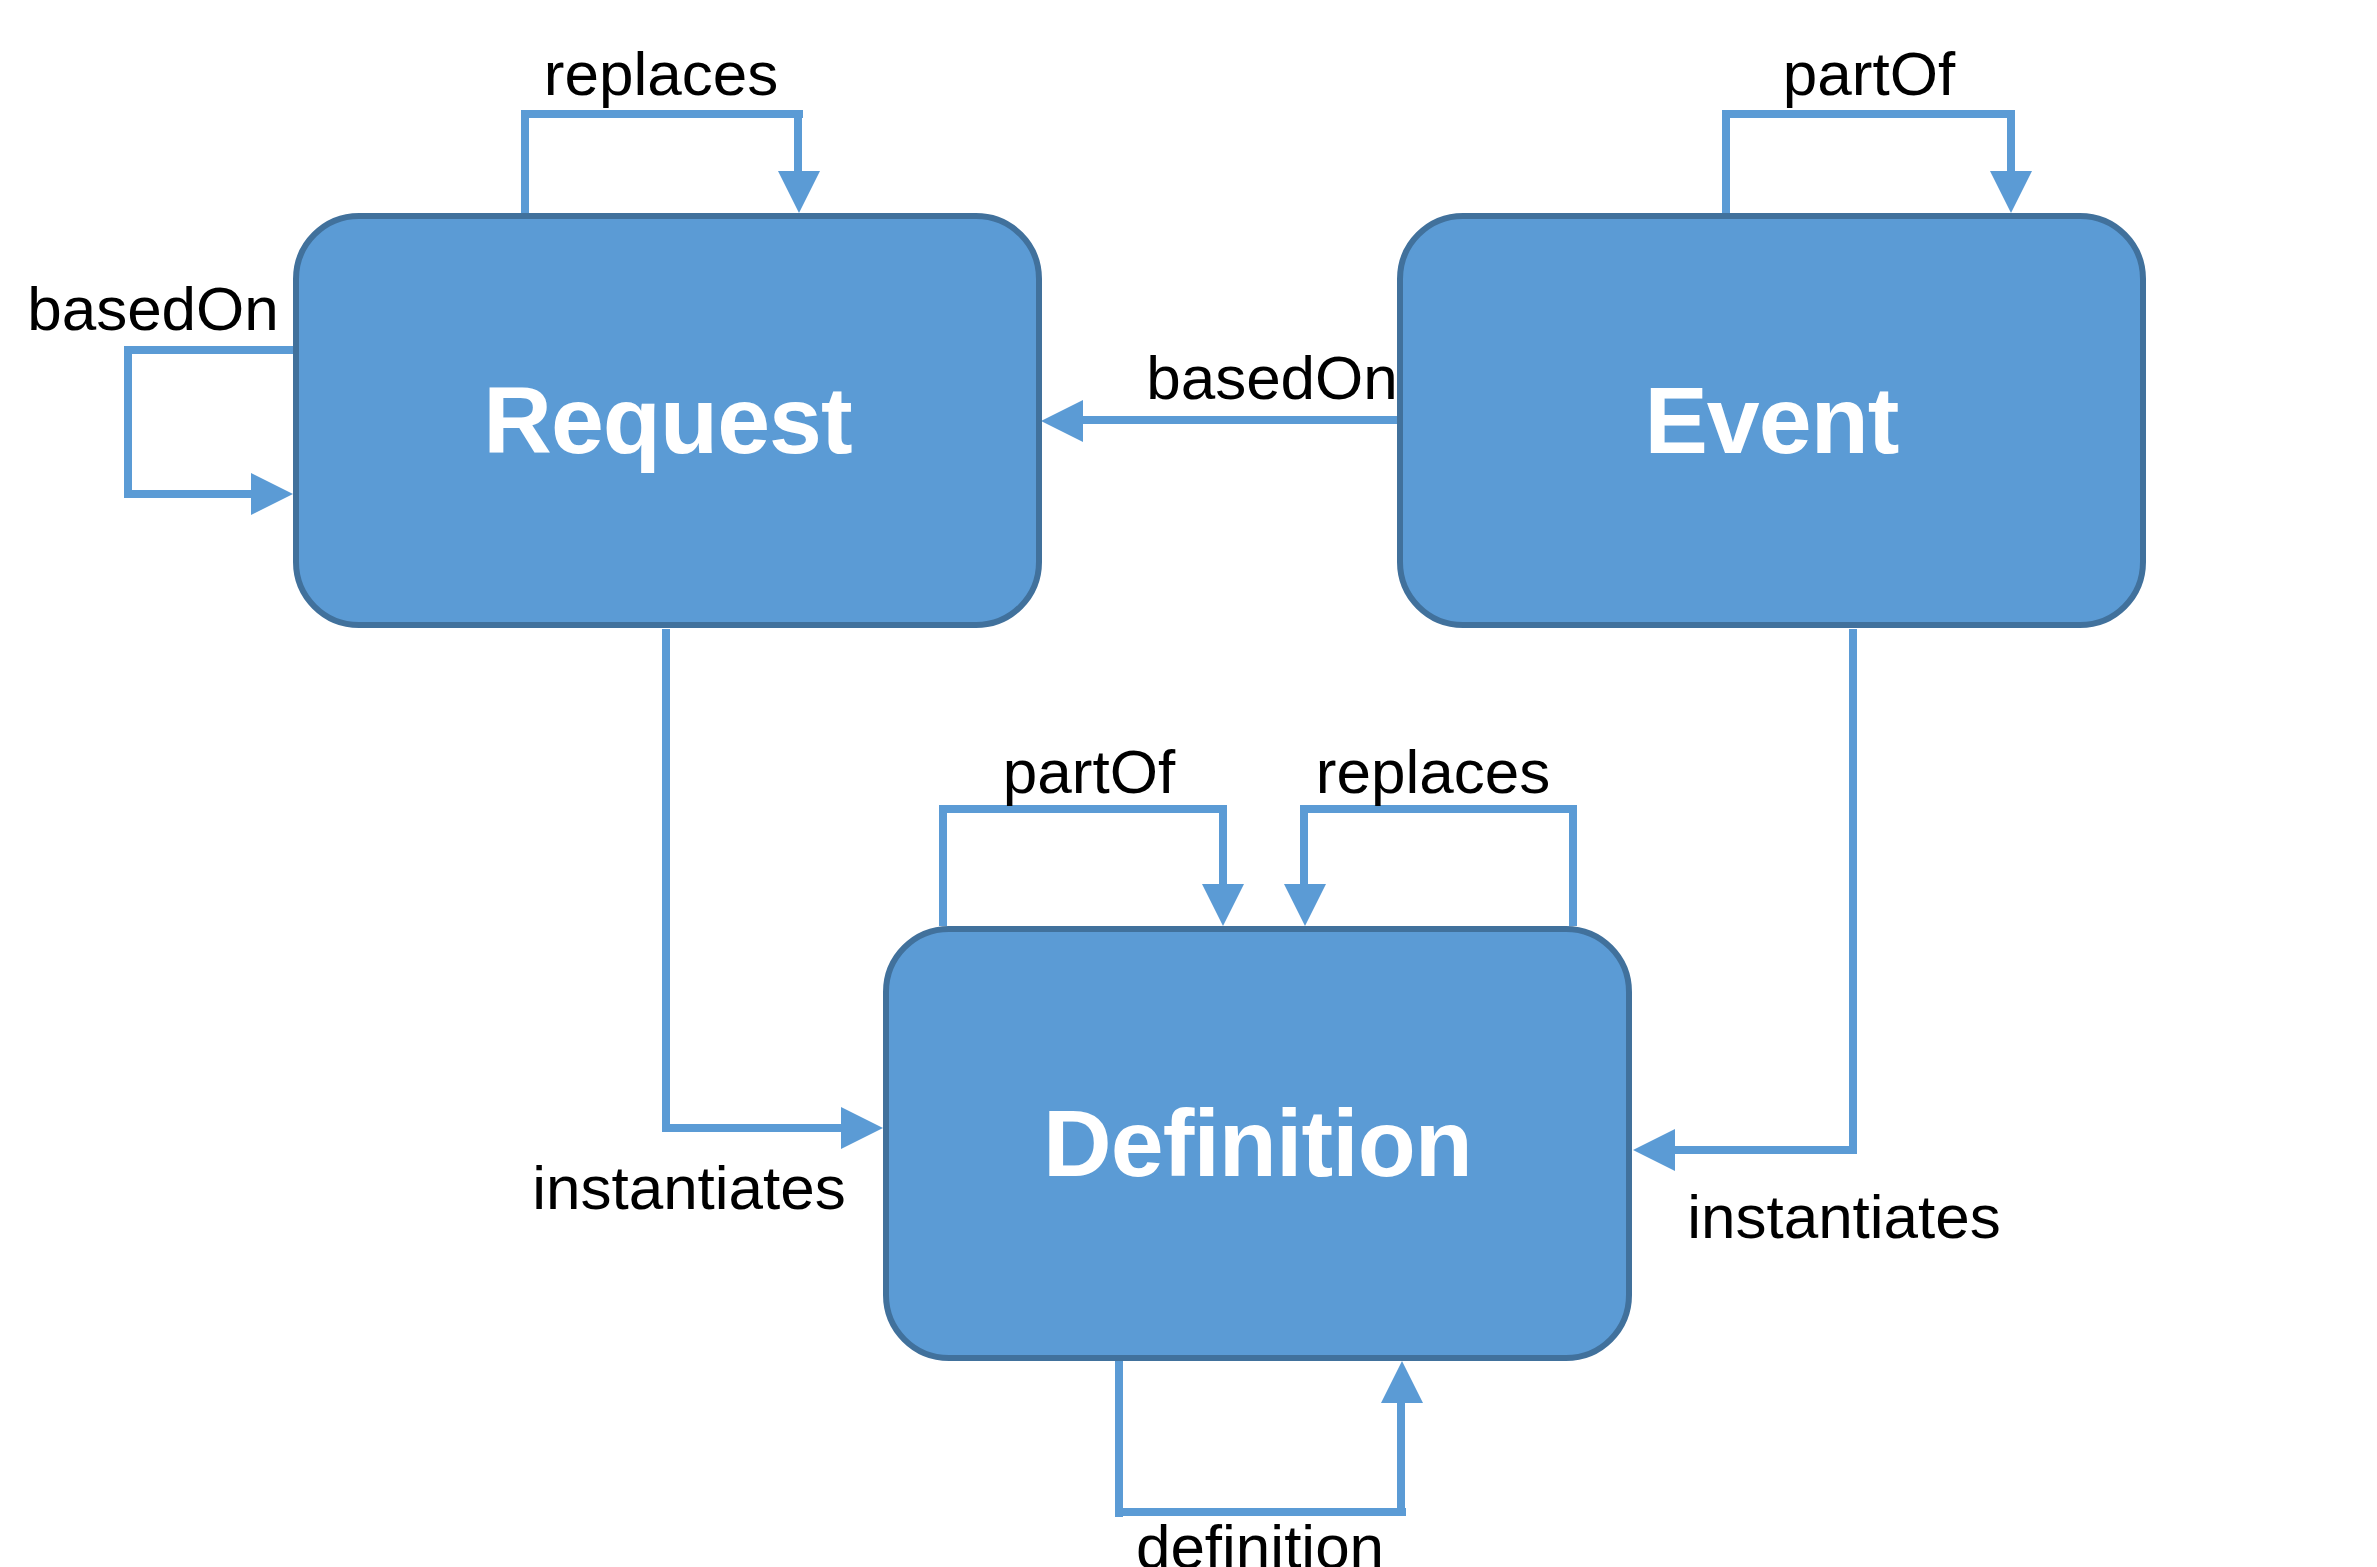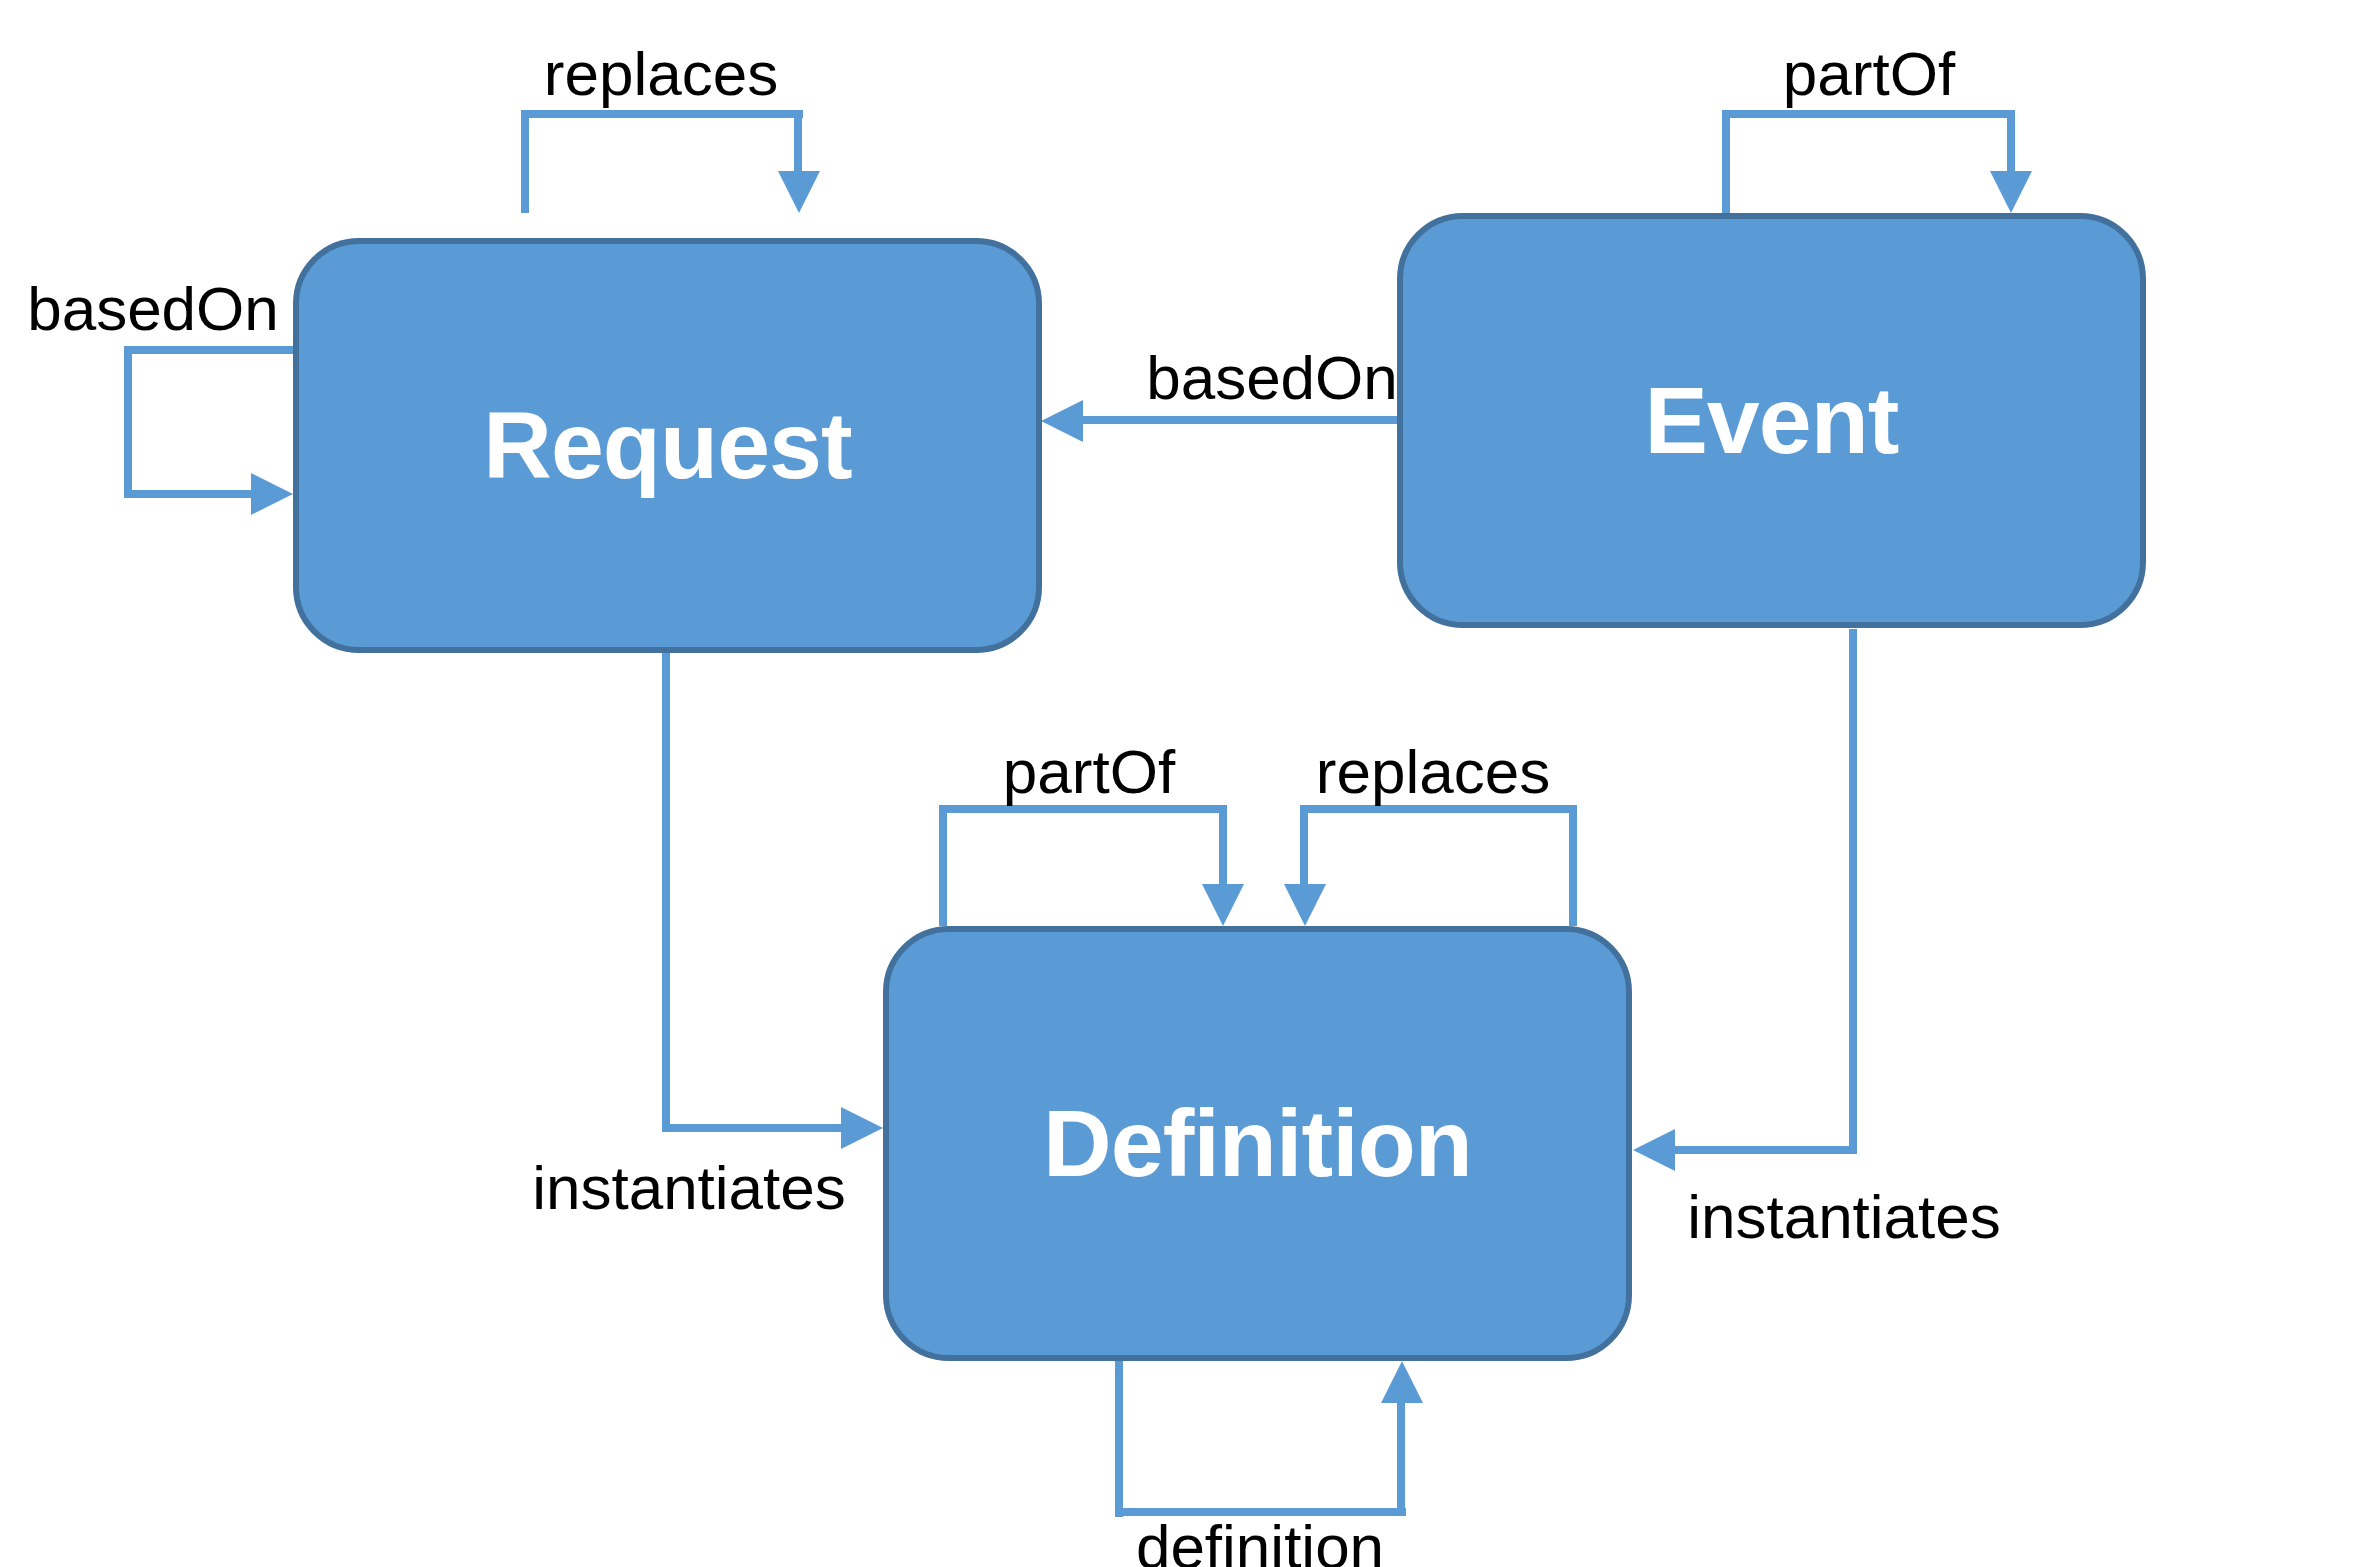--- a/index.html
+++ b/index.html
@@ -10,21 +10,21 @@
   .node-title{color:#ffffff;font-size:95px;font-weight:700;letter-spacing:-0.9px;}
   .seg{position:absolute;background:#5b9bd5;}
   .ah{position:absolute;width:0;height:0;}
   .ah-down{border-left:21px solid transparent;border-right:21px solid transparent;border-top:42px solid #5b9bd5;}
   .ah-up{border-left:21px solid transparent;border-right:21px solid transparent;border-bottom:42px solid #5b9bd5;}
   .ah-right{border-top:21px solid transparent;border-bottom:21px solid transparent;border-left:42px solid #5b9bd5;}
   .ah-left{border-top:21px solid transparent;border-bottom:21px solid transparent;border-right:42px solid #5b9bd5;}
   .elabel{position:absolute;color:#000000;font-size:62px;white-space:nowrap;
           transform:translate(-50%,-50%);}
   
-  #node-request{left:293px;top:213px;width:749px;height:415px;margin-top:25px;}
+  #node-request{left:293px;top:213px;width:749px;height:415px;}
   #node-event{left:1397px;top:213px;width:749px;height:415px;}
   #node-definition{left:883px;top:926px;width:749px;height:435px;}
 </style>
 </head>
 <body>
 
 <div class="canvas">
 
   <div class="seg" style="left:521px;top:110px;width:8.2px;height:103px;"></div>
   <div class="seg" style="left:521px;top:110px;width:282px;height:8.2px;"></div>

